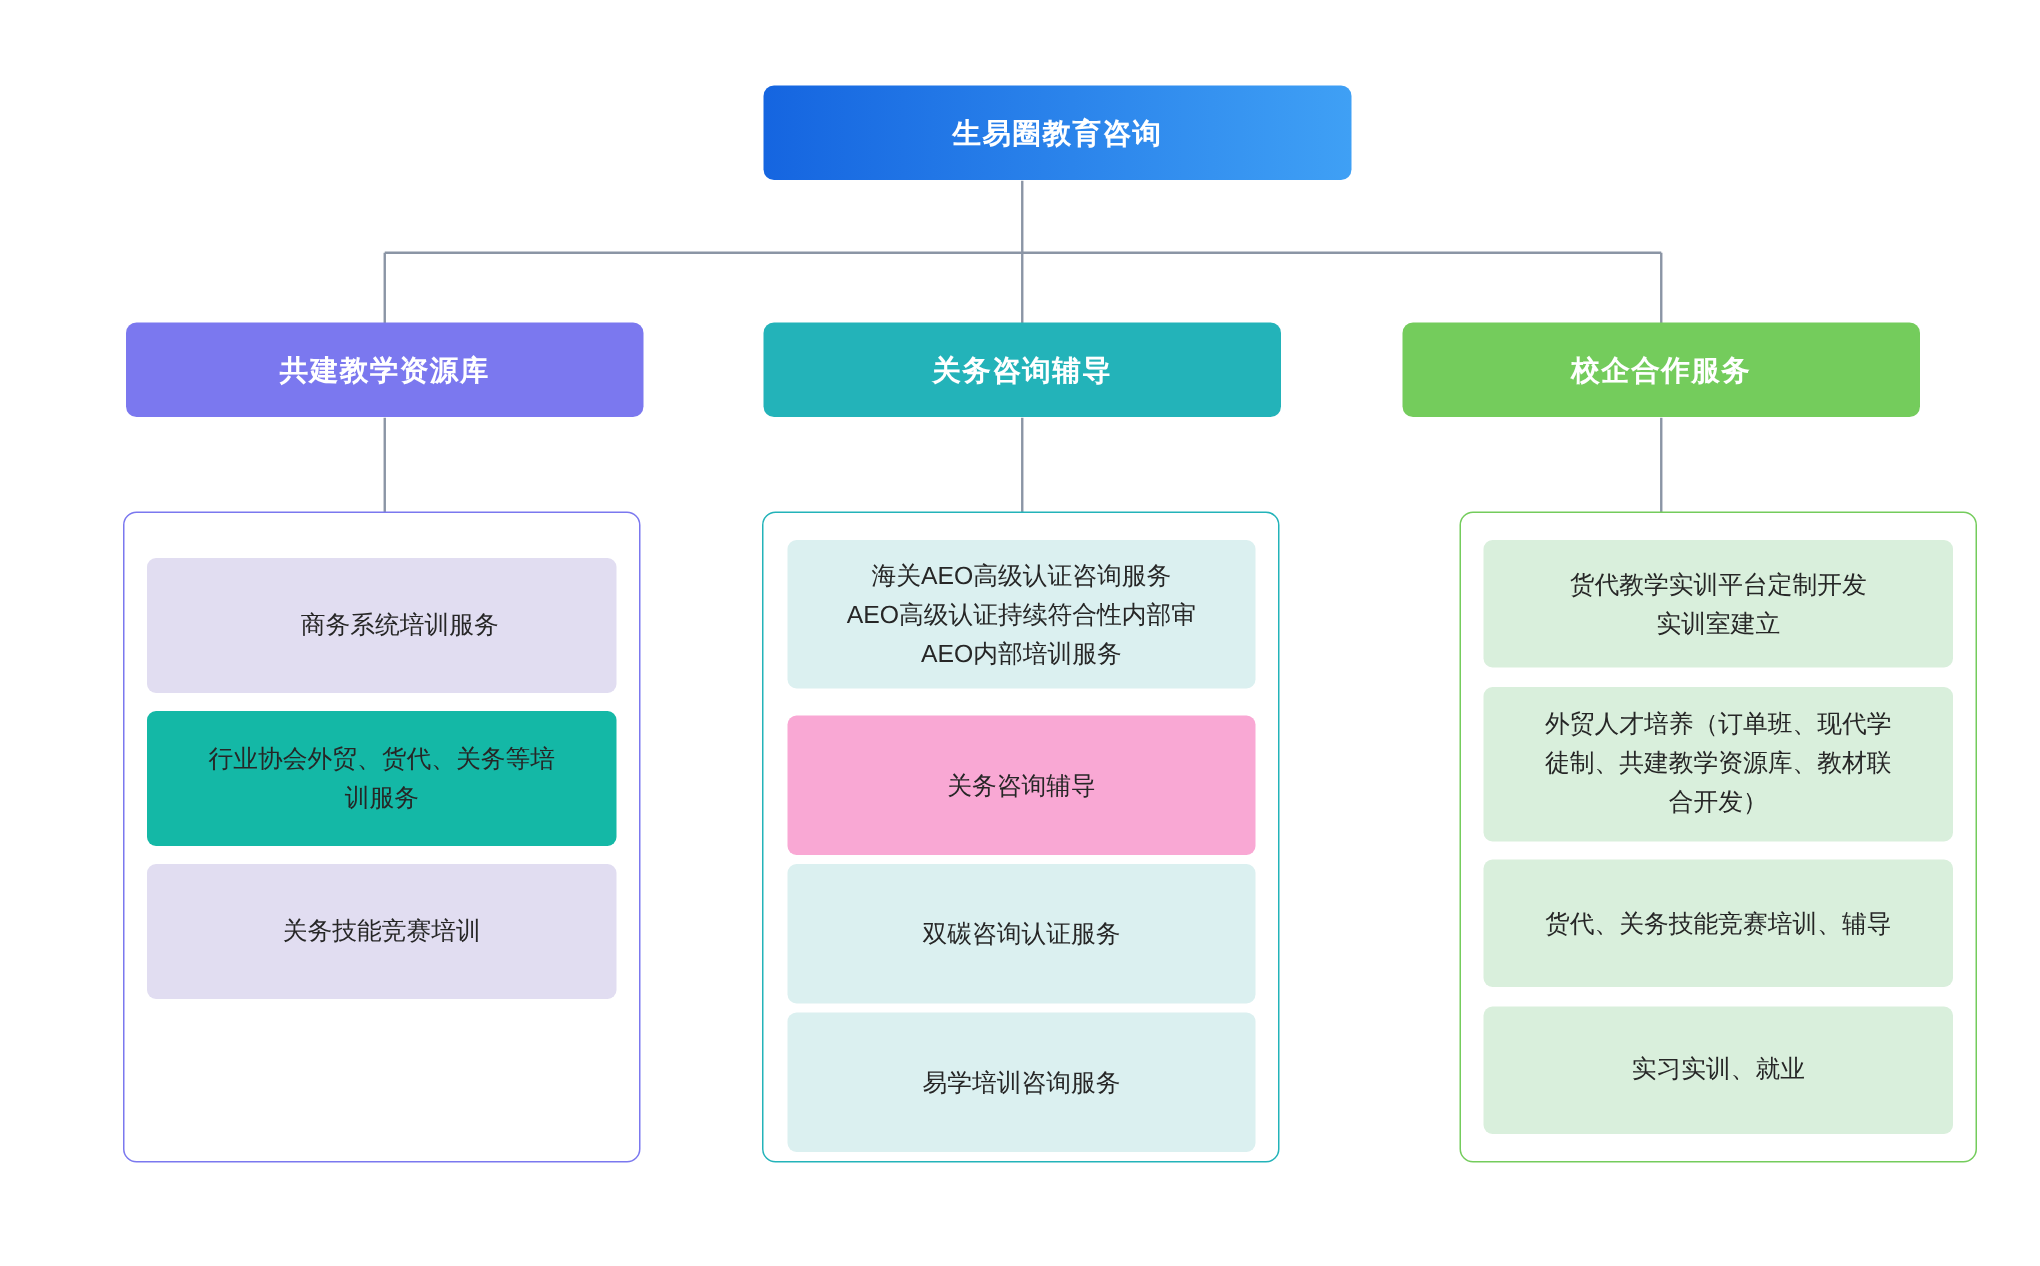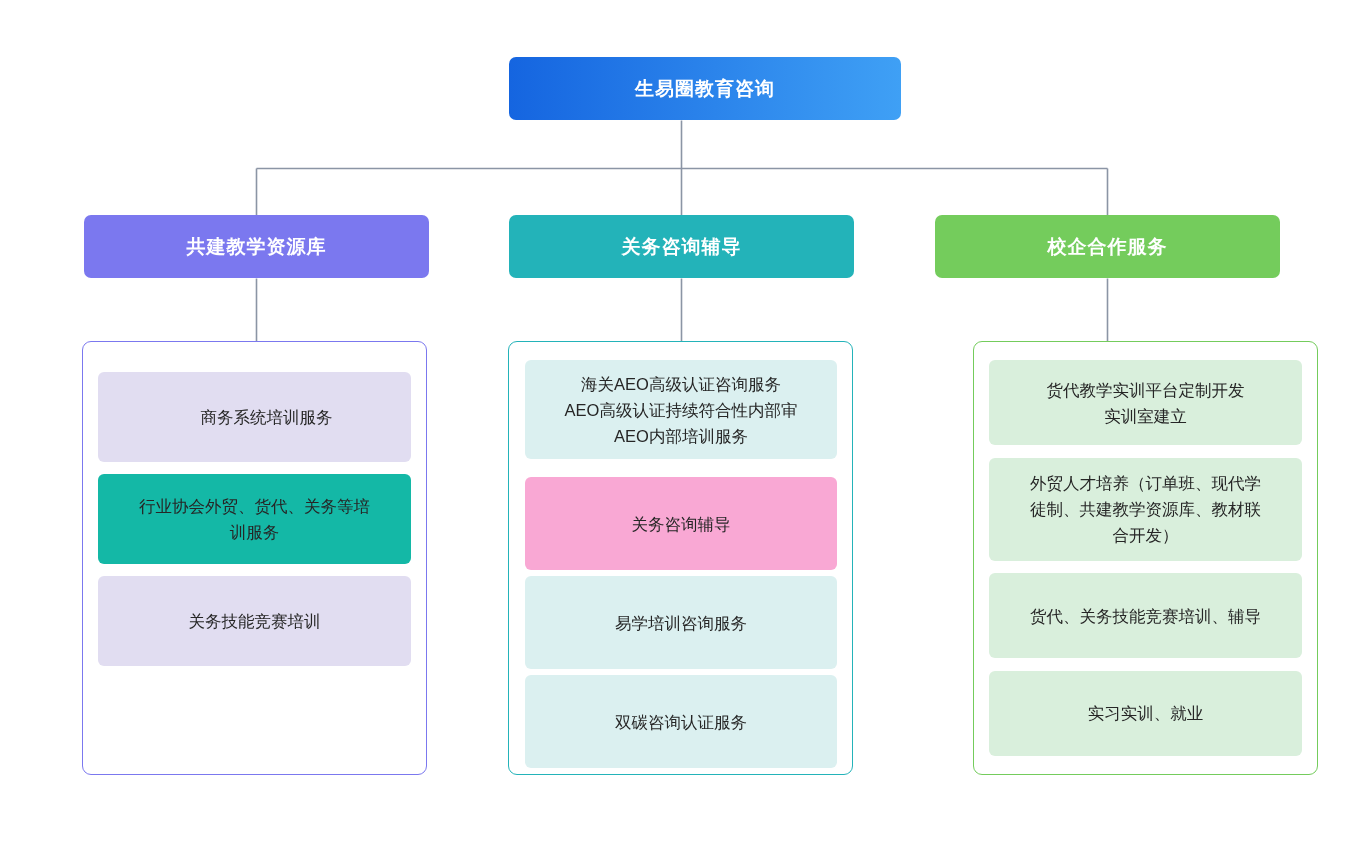--- a/index.html
+++ b/index.html
@@ -119,22 +119,22 @@
       <div class="item-card" style="background: rgb(225, 221, 241); margin-top: 12px;">关务技能竞赛培训</div>
     </div>
   </div>
 
   <div class="group-box c1" style="border-color: rgb(35, 179, 185);">
     <div class="item-list">
       <div class="item-card" style="background: rgb(219, 240, 240); margin-top: 0px;">海关AEO高级认证咨询服务
 AEO高级认证持续符合性内部审
 AEO内部培训服务</div>
       <div class="item-card" style="background: #f9a8d4; margin-top: 18px;">关务咨询辅导</div>
+      <div class="item-card" style="background: rgb(219, 240, 240); margin-top: 6px;">双碳咨询认证服务</div>
       <div class="item-card" style="background: rgb(219, 240, 240); margin-top: 6px;">易学培训咨询服务</div>
-      <div class="item-card" style="background: rgb(219, 240, 240); margin-top: 6px;">双碳咨询认证服务</div>
     </div>
   </div>
 
   <div class="group-box c2" style="border-color: rgb(116, 204, 92); margin-left: 40px;">
     <div class="item-list">
       <div class="item-card" style="background: rgb(217, 239, 220); margin-top: 0px;">货代教学实训平台定制开发
 实训室建立</div>
       <div class="item-card" style="background: rgb(217, 239, 220); margin-top: 12.6667px;">外贸人才培养（订单班、现代学
 徒制、共建教学资源库、教材联
 合开发）</div>

